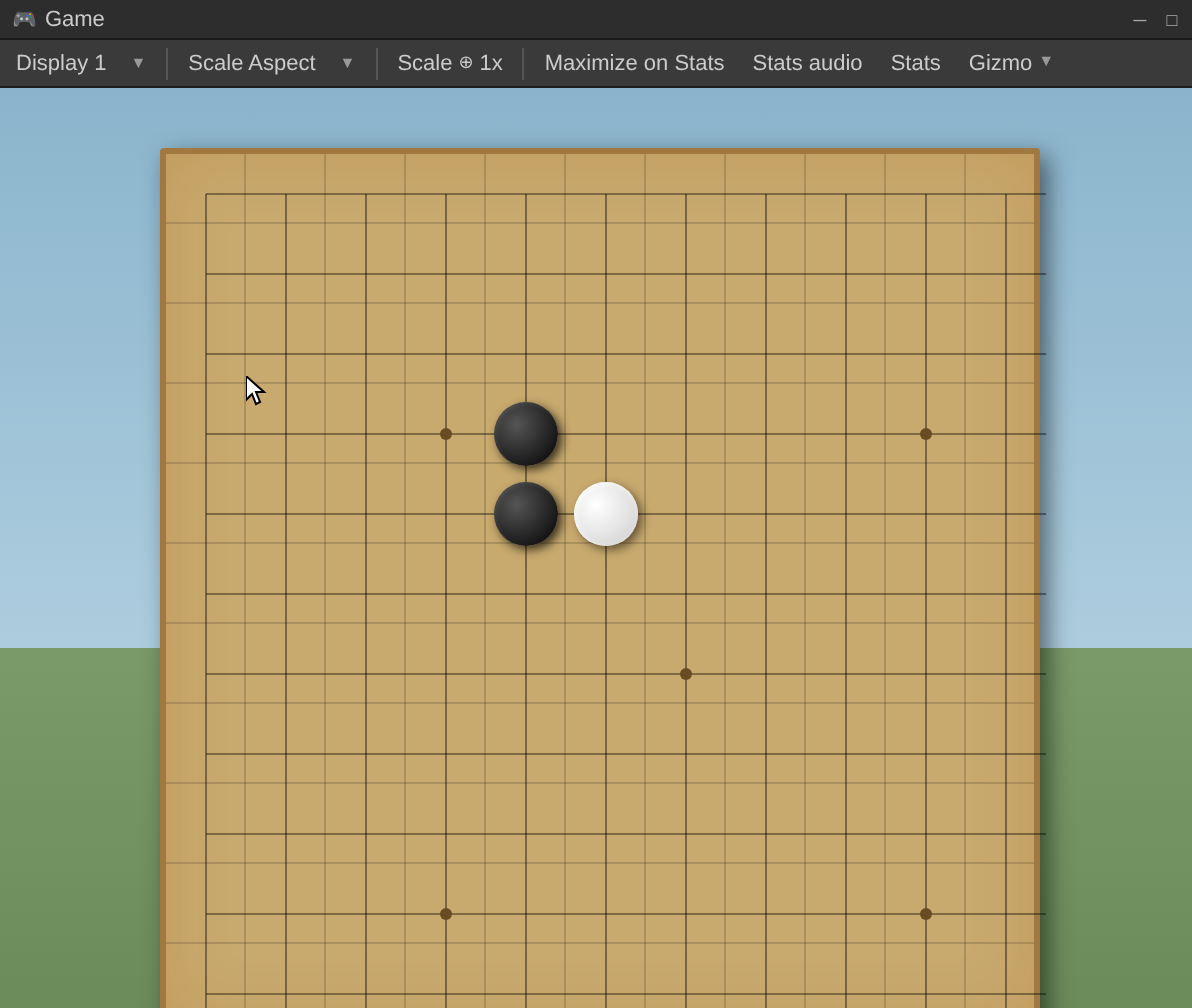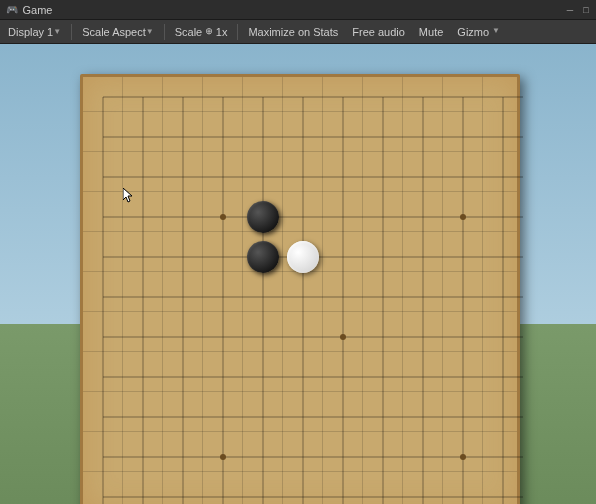--- a/index.html
+++ b/index.html
@@ -64,21 +64,21 @@
       white-space: nowrap;
     }
     .toolbar-separator {
       width: 1px;
       height: 16px;
       background: #555;
     }
     .toolbar-dropdown {
       display: flex;
       align-items: center;
-      gap: 0;
+      gap: 12px;
     }
     .dropdown-arrow {
       font-size: 8px;
       color: #999;
     }
 
     
     #main-content {
       width: 596px;
       height: 460px;
@@ -188,24 +188,24 @@
   <div class="toolbar-item">
     <span>Scale</span>
     <span style="font-size:9px;">⊕</span>
     <span>1x</span>
   </div>
   <div class="toolbar-separator"></div>
   <div class="toolbar-item">
     <span>Maximize on Stats</span>
   </div>
   <div class="toolbar-item">
-    <span>Free audio</span>
-  </div>
-  <div class="toolbar-item">
-    <span>Mute</span>
+    <span>Stats audio</span>
+  </div>
+  <div class="toolbar-item">
+    <span>Stats</span>
   </div>
   <div class="toolbar-item">
     <span>Gizmo</span>
     <span class="dropdown-arrow">▼</span>
   </div>
 </div>
 
 <div id="main-content">
   <div id="bg-sky"></div>
   <div id="bg-ground"></div>

